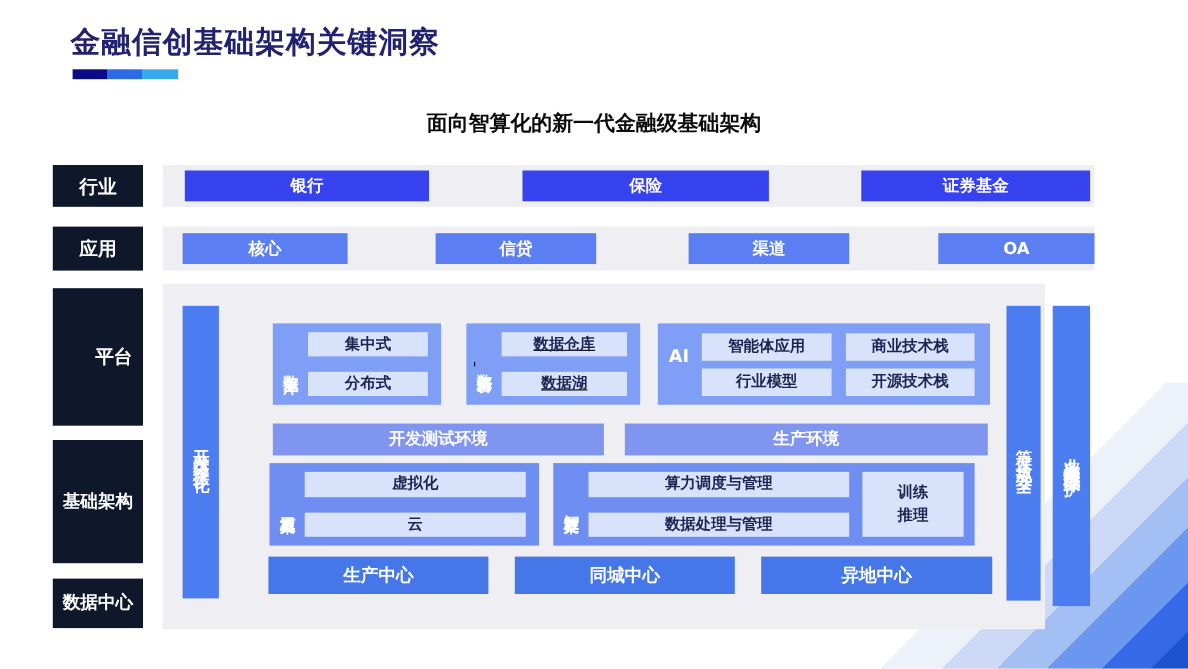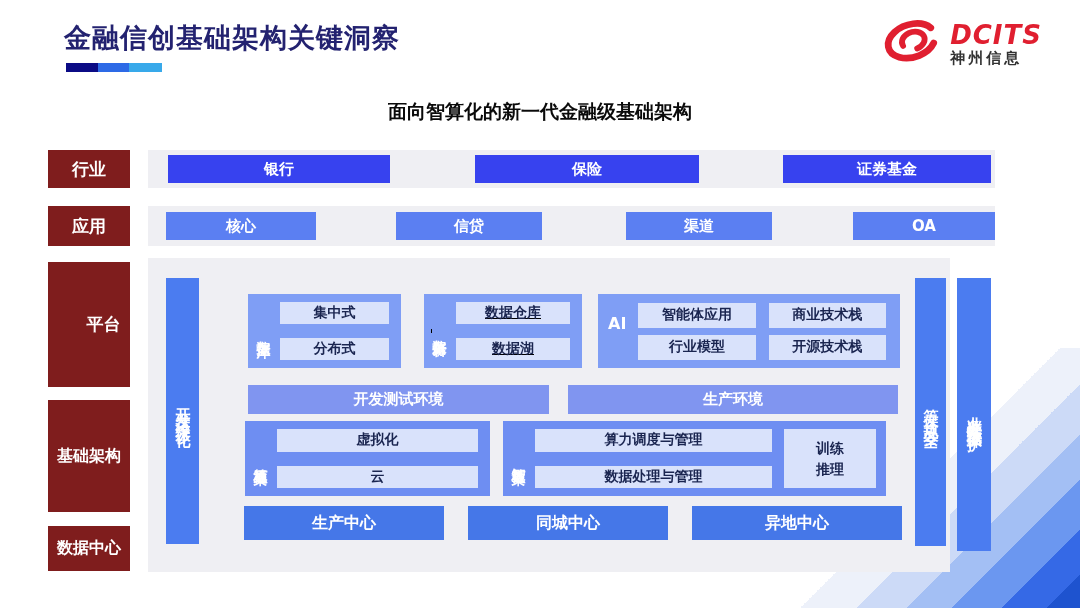--- a/index.html
+++ b/index.html
@@ -11,21 +11,21 @@
   .title-underline { position:absolute; left:66px; top:63px; width:96px; height:9px;
     background:linear-gradient(90deg,#0b0b85 0 33%,#2d6ae6 33% 66%,#38a9ea 66% 100%); }
   .logo { position:absolute; right:38px; top:16px; display:flex; align-items:center; gap:9px; }
   .logo-text { display:flex; flex-direction:column; line-height:1.1; }
   .logo-brand { color:#e01f30; font-weight:800; font-style:italic; font-size:26px; letter-spacing:1px; }
   .logo-company { color:#333333; font-weight:700; font-size:15px; letter-spacing:3px; }
 
   .subtitle { position:absolute; left:65px; right:65px; top:99px; text-align:center; font-size:19px; font-weight:800; color:#0a0a0a; }
 
   
-  .side { position:absolute; left:48px; width:82px; background:#7f1d1d; color:#fff; font-weight:700; font-size:17px;
+  .side { position:absolute; left:48px; width:82px; background:#0f172a; color:#fff; font-weight:700; font-size:17px;
     display:flex; align-items:center; justify-content:center; }
   .side.small { font-size:16px; }
   .side-industry   { top:150px; height:38px; }
   .side-application{ top:206px; height:40px; }
   .side-platform   { top:262px; height:125px;padding-left:29px; }
   .side-infra      { top:400px; height:112px; }
   .side-dc         { top:526px; height:45px; }
 
   
   .strip { position:absolute; left:148px; width:847px; background:#efeff3; }
@@ -72,34 +72,20 @@
 </style>
 </head>
 <body>
 
 <div class="page">
 
   <div class="corner"></div>
 
   <div class="title">金融信创基础架构关键洞察</div>
   <div class="title-underline"></div>
-  <div class="logo">
-    <span>
-      <svg width="58" height="52" viewBox="0 0 60 52">
-        <g transform="rotate(-18 30 26)" stroke="#e01f30" fill="none" stroke-linecap="round">
-          <path d="M53 18 A25 17 0 1 0 51 34" stroke-width="7"></path>
-          <path d="M20 27 A12 9 0 1 1 33 34" stroke-width="6"></path>
-        </g>
-      </svg>
-    </span>
-    <span class="logo-text">
-      <span class="logo-brand">DCITS</span>
-      <span class="logo-company">神州信息</span>
-    </span>
-  </div>
 
   <div class="subtitle">面向智算化的新一代金融级基础架构</div>
 
   <div class="side side-industry">行业</div>
   <div class="side side-application">应用</div>
   <div class="side side-platform">平台</div>
   <div class="side small side-infra">基础架构</div>
   <div class="side small side-dc">数据中心</div>
 
   <div class="strip strip1"></div>

